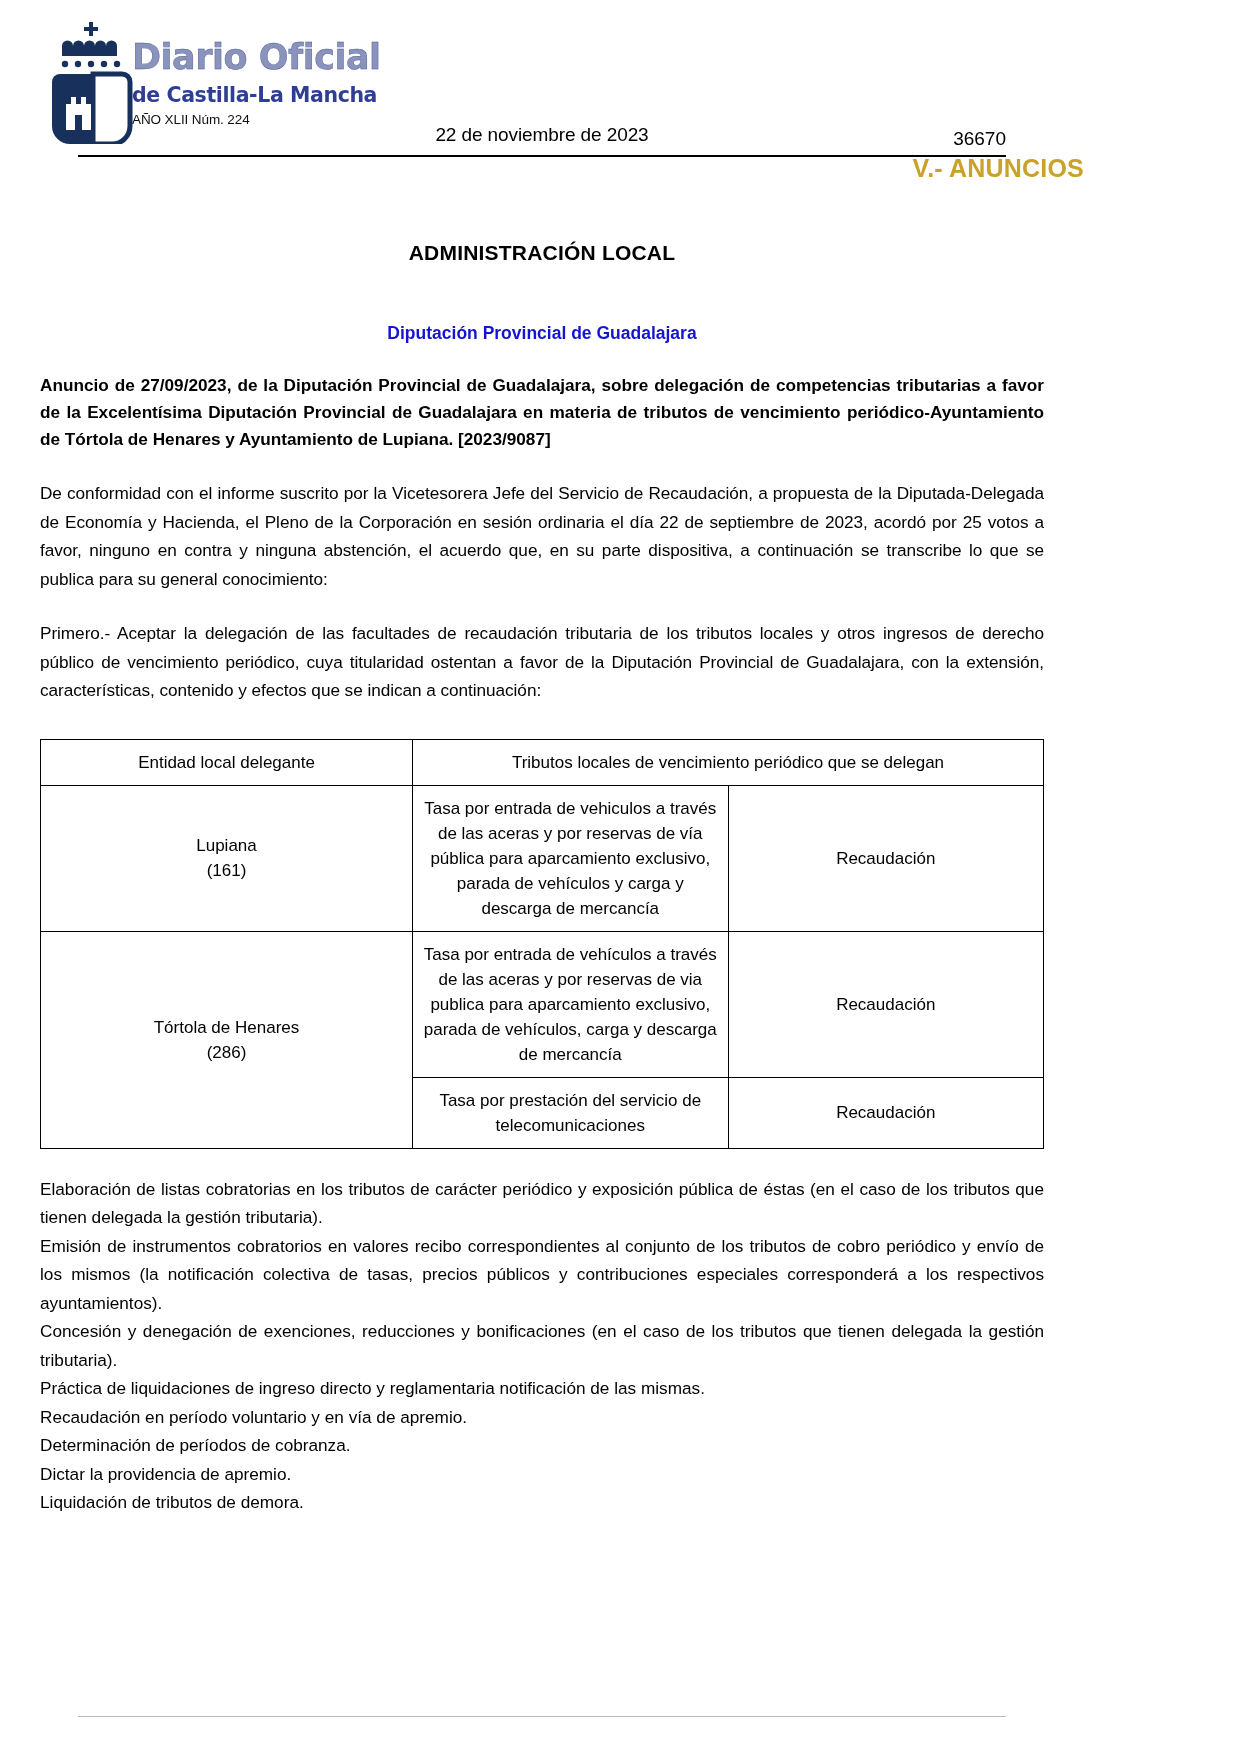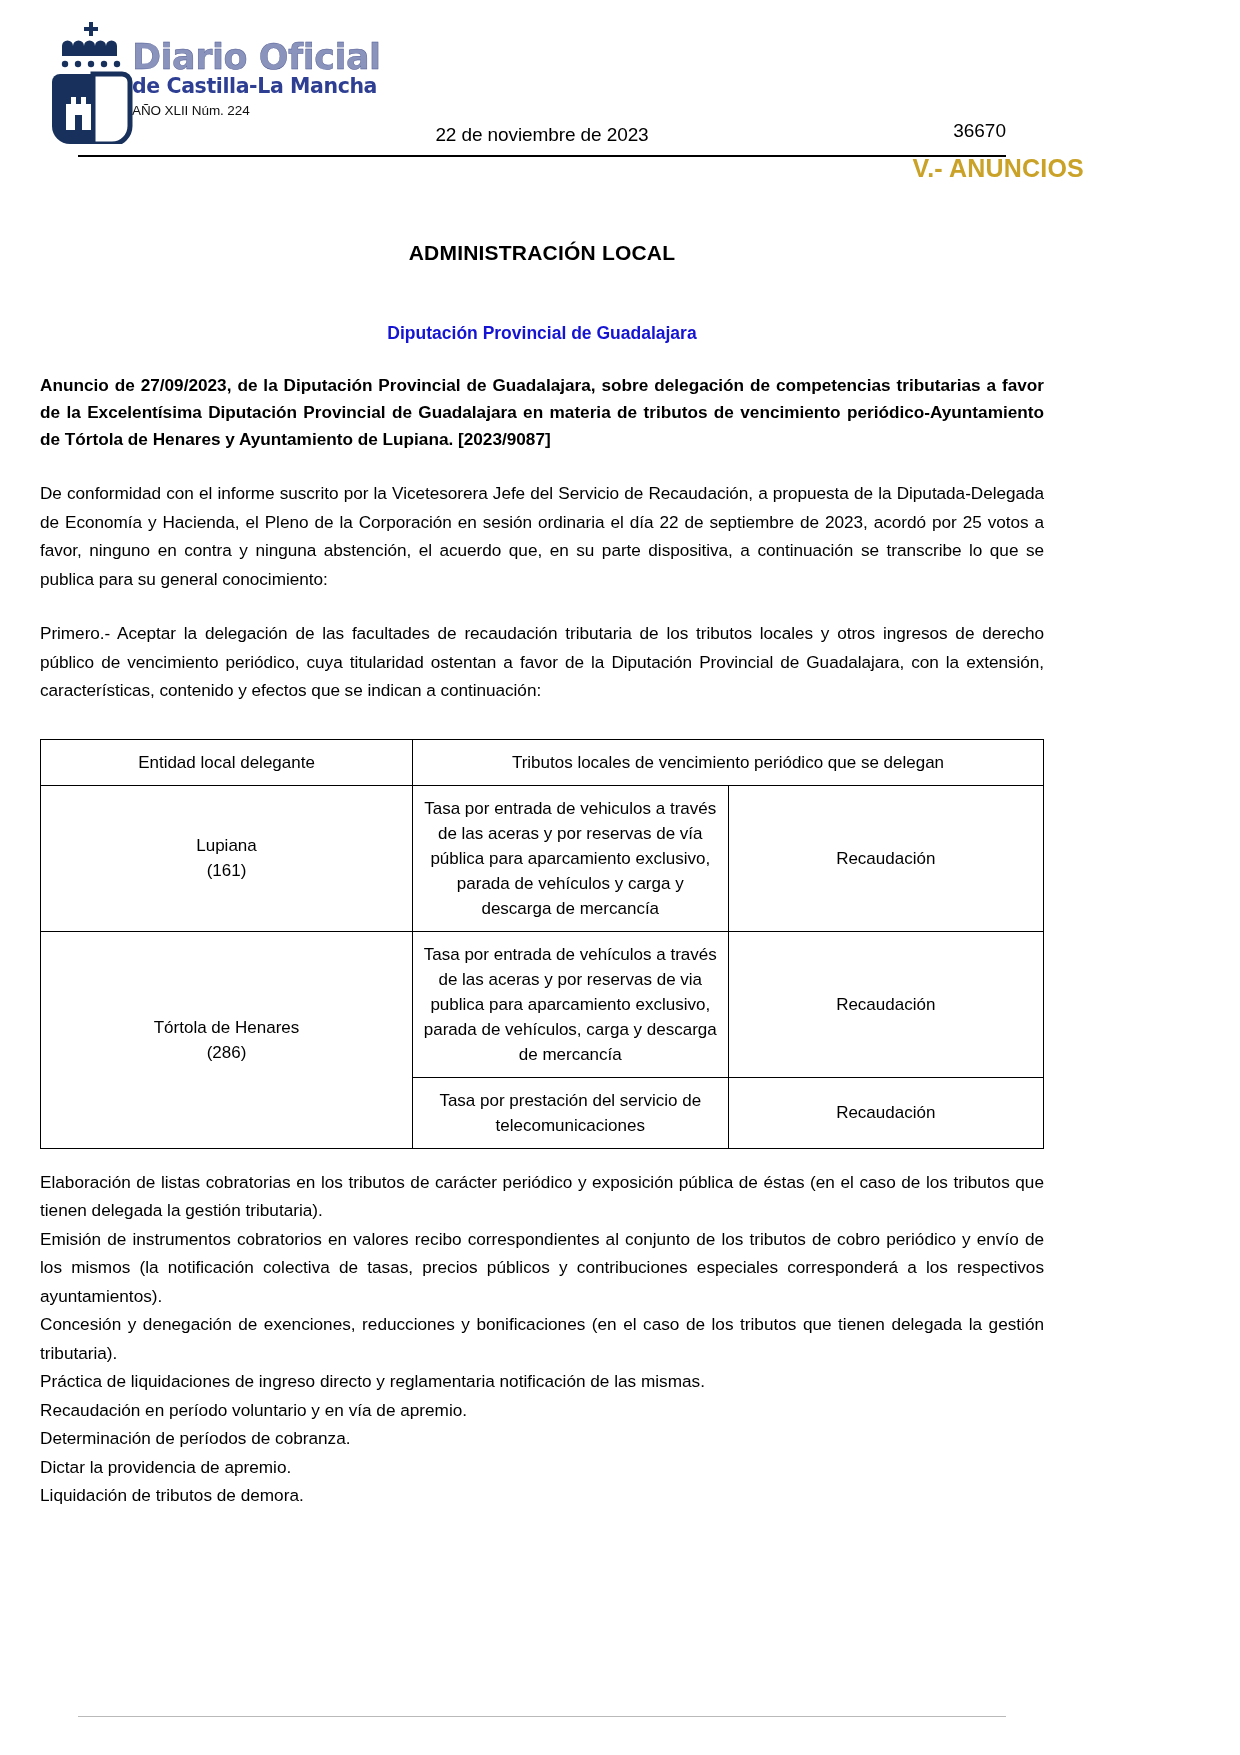--- a/index.html
+++ b/index.html
@@ -55,21 +55,21 @@
     color: #8a93bb;
     -webkit-text-stroke: 0.4px #4a5590;
   }
   .brand-line2 {
     font-family: "DejaVu Sans", sans-serif;
     font-weight: bold;
     font-size: 20.5px;
     line-height: 22px;
     letter-spacing: -0.4px;
     color: #2e3f93;
-    margin-top: 1px;
+    margin-top: 10px;
   }
   .brand-line3 {
     font-size: 13.5px;
     line-height: 17px;
     color: #111;
     margin-top: 5px;
     letter-spacing: -0.1px;
   }
 
   
@@ -78,21 +78,21 @@
     left: 0;
     right: 0;
     top: 124px;
     text-align: center;
     font-size: 19px;
     letter-spacing: -0.1px;
   }
   .hdr-page {
     position: absolute;
     right: 78px;
-    top: 120px;
+    top: 128px;
     font-size: 19px;
   }
   .rule {
     position: absolute;
     left: 78px;
     right: 78px;
     top: 155px;
     border-top: 2.2px solid #000;
   }
 
@@ -158,21 +158,21 @@
     padding: 10px 8px;
   }
   td.c-entidad { width: 355px; }
   td.c-tributo { width: 430px; }
   td.c-funcion { width: 275px; }
   .row-h td { padding: 26px 8px; }
   .cell-pad-lg { padding-top: 26px; padding-bottom: 26px; }
 
   
   .list-intro { margin-top: 26px; }
-  .list-block { margin-top: 19px; }
+  .list-block { margin-top: 26px; }
   .list-block p {
     margin: 0;
     font-size: 17.2px;
     line-height: 28.5px;
     text-align: justify;
   }
   .bottom-rule {
     position: absolute;
     left: 78px;
     right: 78px;

